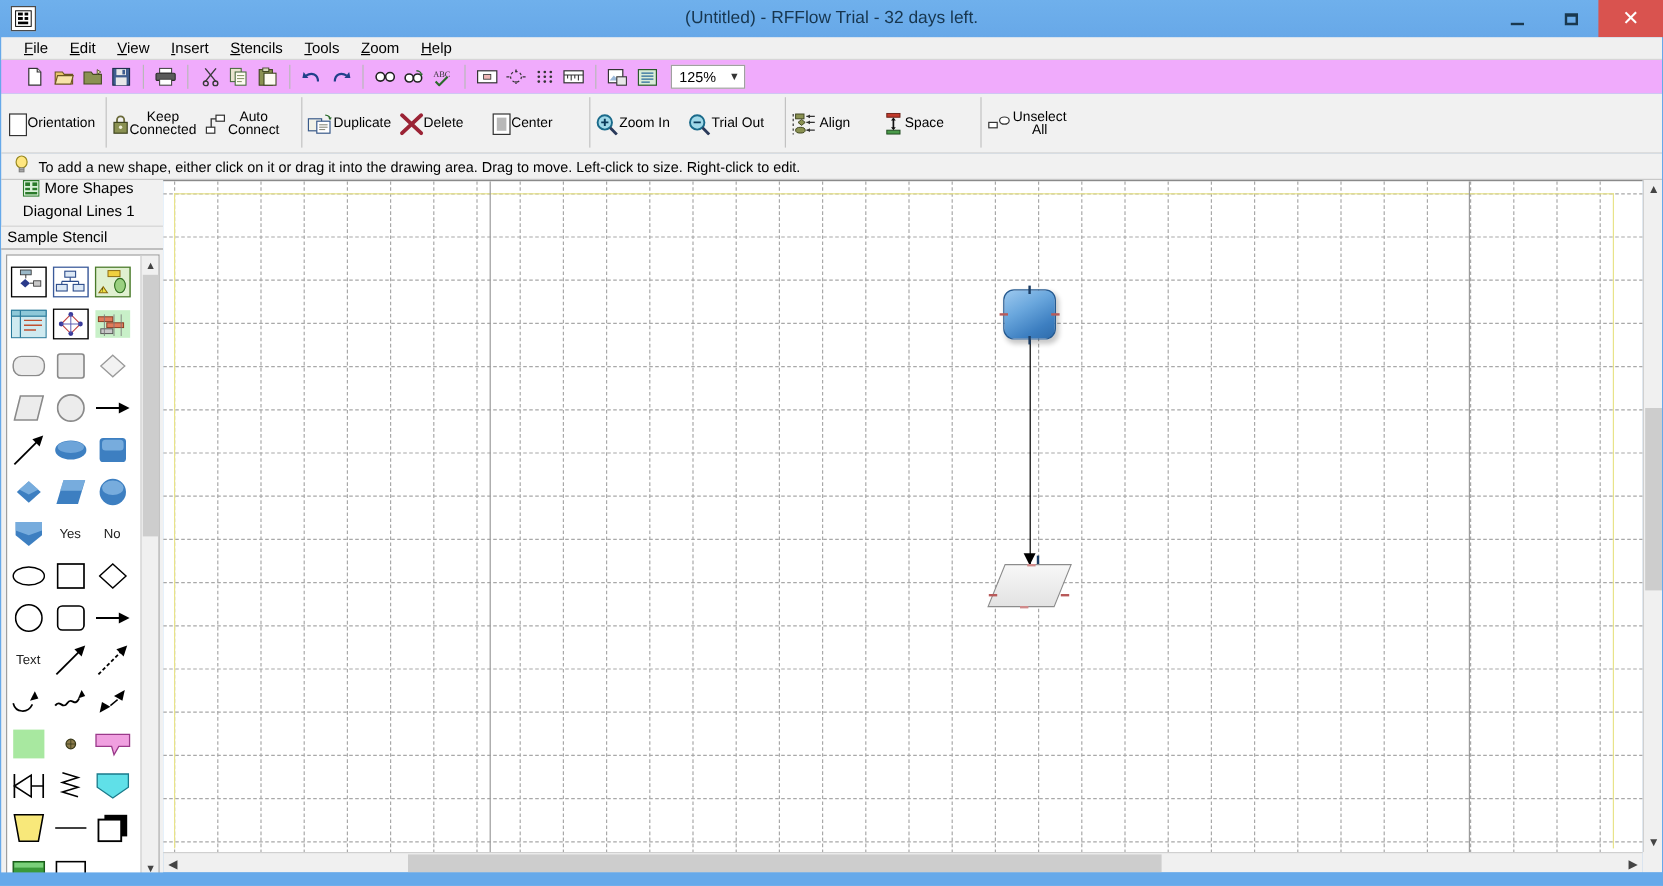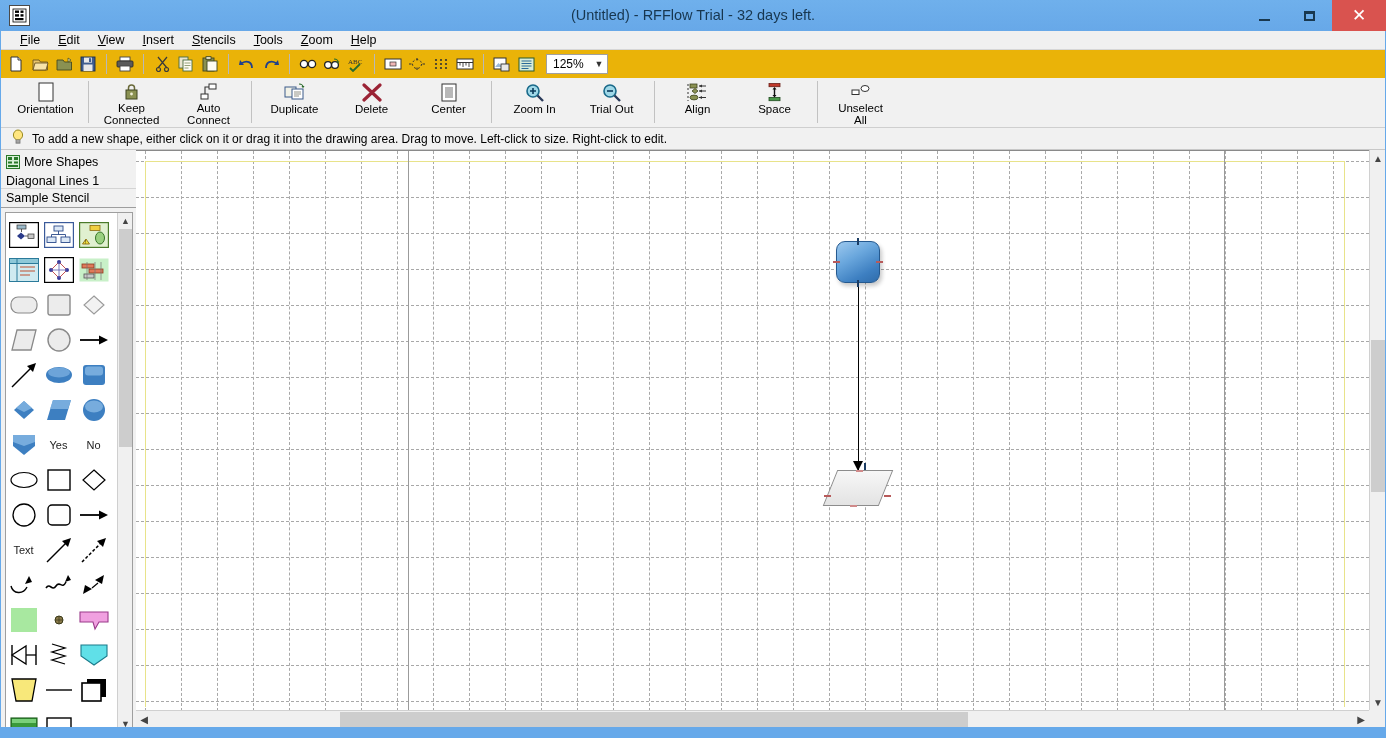--- a/index.html
+++ b/index.html
@@ -28,46 +28,46 @@
   .wb-x{ color:#fff; font-size:17px; line-height:1; }
 
   
   .menubar{ position:absolute; left:1px; top:31px; width:1384px; height:19px;
      background:#f0f0f0; border-bottom:1px solid #d6d6d6; display:flex; align-items:center; padding-left:10px; }
   .menu-item{ padding:1px 9px; font-size:12.5px; color:#000; cursor:default; }
   .menu-item u{ text-decoration:underline; }
 
   
   .toolbar1{ position:absolute; left:1px; top:50px; width:1384px; height:28px;
-     background:#eab308; display:flex; align-items:center; padding-left:3px; gap:0px; }
+     background:#f0abfc; display:flex; align-items:center; padding-left:16px; gap:0px; }
   .tbtn{ width:24px; height:24px; display:flex; align-items:center; justify-content:center; }
   .tsep{ width:1px; height:20px; background:#b8b8b8; margin:0 6px; }
   .zoombox{ margin-left:8px; width:62px; height:20px; background:#fff; border:1px solid #a0a0a0;
      display:flex; align-items:center; }
   .zoomval{ flex:1; padding-left:6px; font-size:12px; }
   .zoomarrow{ width:16px; text-align:center; font-size:9px; color:#333; }
 
   
   .toolbar2{ position:absolute; left:1px; top:78px; width:1384px; height:50px;
      background:#f1f1f1; border-bottom:1px solid #cfcfcf; display:flex; align-items:flex-start; padding-left:6px;}
-  .bigbtn{ width:77px; height:48px; display:flex; flex-direction:column; align-items:center;
+  .bigbtn{ width:77px; height:48px; display:flex; flex-direction:row; align-items:center;
      justify-content:flex-start; padding-top:3px; }
   .bigbtn .gly{ height:22px; display:flex; align-items:center; justify-content:center; }
   .bigbtn .lbl{ font-size:11.5px; line-height:11.5px; text-align:center; color:#000; margin-top:1px;}
   .bsep{ width:1px; height:42px; background:#c2c2c2; margin:3px 4px 0 4px; }
 
   
   .hintbar{ position:absolute; left:1px; top:128px; width:1384px; height:22px;
      background:#f1f1f1; display:flex; align-items:center; padding-left:10px;
      border-bottom:1px solid #c8c8c8; }
   .hint-txt{ font-size:12px; margin-left:7px; color:#000; }
 
   
   .stencil{ position:absolute; left:1px; top:150px; width:135px; height:586px; background:#f1f1f1; }
-  .st-row{ height:19px; display:flex; align-items:flex-end; padding-left:5px; font-size:12.5px; }
+  .st-row{ height:19px; display:flex; align-items:flex-start; padding-left:18px; font-size:12.5px; }
   .st-row .ico{ margin-right:4px; display:flex; }
   .st-title{ height:20px; display:flex; align-items:center; padding-left:5px; font-size:12.5px;
      border-top:1px solid #d4d4d4; border-bottom:1px solid #9e9e9e; background:#f1f1f1;}
   .st-grid-wrap{ position:absolute; left:4px; top:62px; width:128px; height:520px;
      background:#fff; border:1px solid #9e9e9e; overflow:hidden; }
   .st-grid{ position:absolute; left:0; top:0; width:110px; padding:4px 0 0 0; }
   .st-r{ display:flex; height:35px; align-items:center; }
   .st-c{ width:35px; height:35px; display:flex; align-items:center; justify-content:center; position:relative; }
   .st-lab{ font-size:11px; color:#222; }
   .st-scroll{ position:absolute; right:0; top:0; width:15px; height:518px; background:#f0f0f0;

